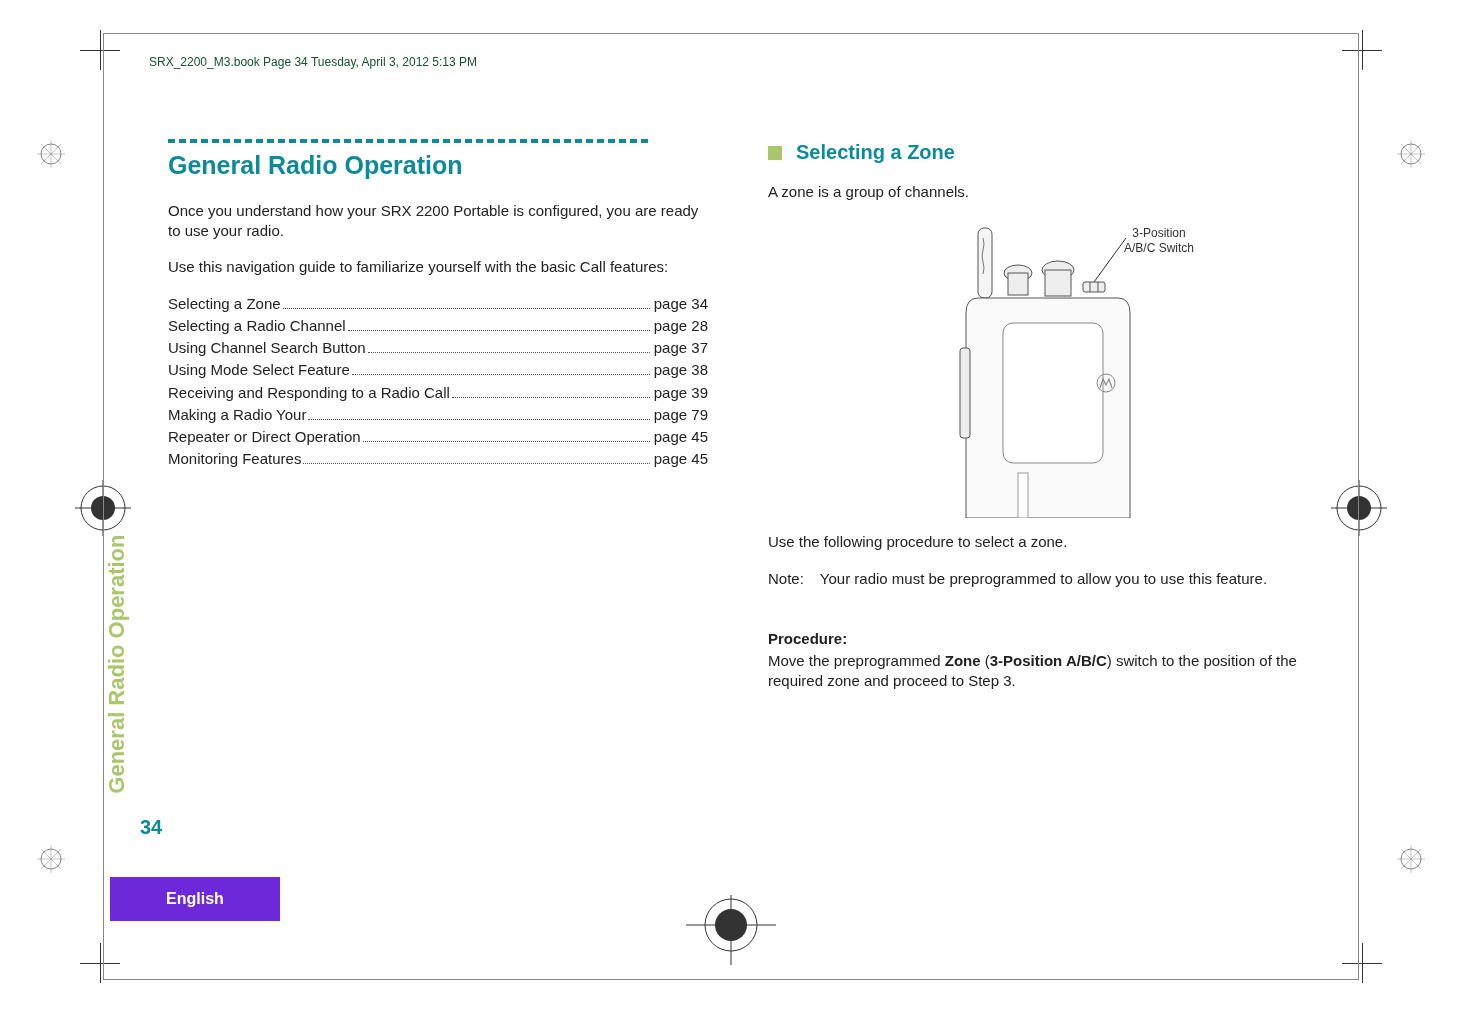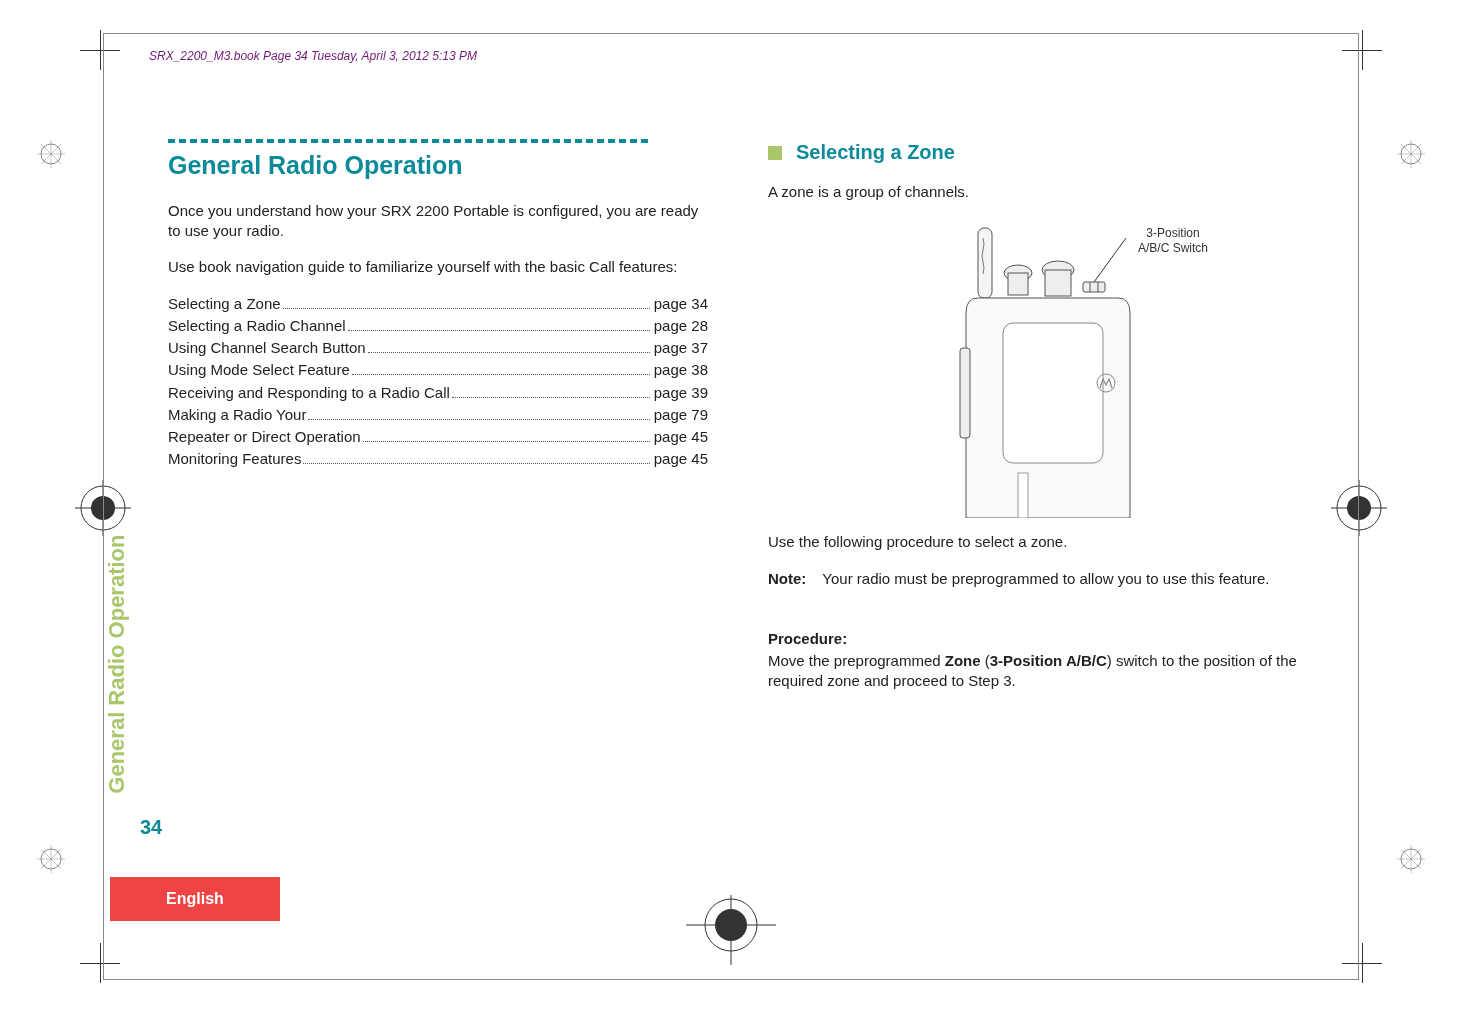--- a/index.html
+++ b/index.html
@@ -65,25 +65,24 @@
     position: absolute;
     top: 33px;
     left: 103px;
     right: 103px;
     bottom: 33px;
     border: 1px solid #888;
   }
 
   .header-line {
     position: absolute;
-    top: 15px;
+    top: 21px;
     left: 45px;
     font-size: 12px;
-    color: #701a75;
-    font-style: italic;
+    color: #14532d;
   }
 
   .content {
     position: absolute;
     top: 105px;
     left: 64px;
     right: 50px;
     bottom: 50px;
     display: flex;
     gap: 60px;
@@ -149,33 +148,33 @@
   .radio-figure {
     text-align: center;
     margin: 10px 0 14px 0;
     position: relative;
     height: 300px;
   }
   .radio-figure svg { height: 100%; }
   .fig-callout {
     position: absolute;
     top: 8px;
-    right: 100px;
+    right: 114px;
     font-size: 12px;
     text-align: center;
     color: #333;
     line-height: 1.2;
   }
 
   .note-row {
     display:flex;
     gap: 16px;
     margin-bottom: 14px;
   }
-  .note-label { font-weight: bold; flex-shrink:0; }
+  .note-label { font-weight: normal; flex-shrink:0; }
 
   .proc-label { font-weight: bold; margin-bottom: 2px; margin-top: 40px; }
 
   
   .side-text {
     position: absolute;
     left: -36px;
     bottom: 135px;
     transform: rotate(-90deg);
     transform-origin: left bottom;
@@ -194,21 +193,21 @@
     font-weight: bold;
     text-align: center;
   }
 
   .lang-tab {
     position: absolute;
     left: -58px;
     bottom: 8px;
     width: 170px;
     height: 44px;
-    background: #ef4444;
+    background: #6d28d9;
     display:flex;
     align-items:center;
     justify-content:center;
     color: #fff;
     font-weight: bold;
     font-size: 16px;
   }
 
   b { font-weight: bold; }
 </style>
@@ -342,21 +341,21 @@
           <span></span>
           <span></span>
           <span></span>
           <span></span>
           <span></span>
       </div>
 
       <h1 class="section-title">General Radio Operation</h1>
 
       <p class="para">Once you understand how your SRX 2200 Portable is configured, you are ready to use your radio.</p>
-      <p class="para">Use book navigation guide to familiarize yourself with the basic Call features:</p>
+      <p class="para">Use this navigation guide to familiarize yourself with the basic Call features:</p>
 
       <div>
         <div class="toc-row">
           <span>Selecting a Zone</span>
           <span class="toc-dots"></span>
           <span>page 34</span>
         </div>
         <div class="toc-row">
           <span>Selecting a Radio Channel</span>
           <span class="toc-dots"></span>

